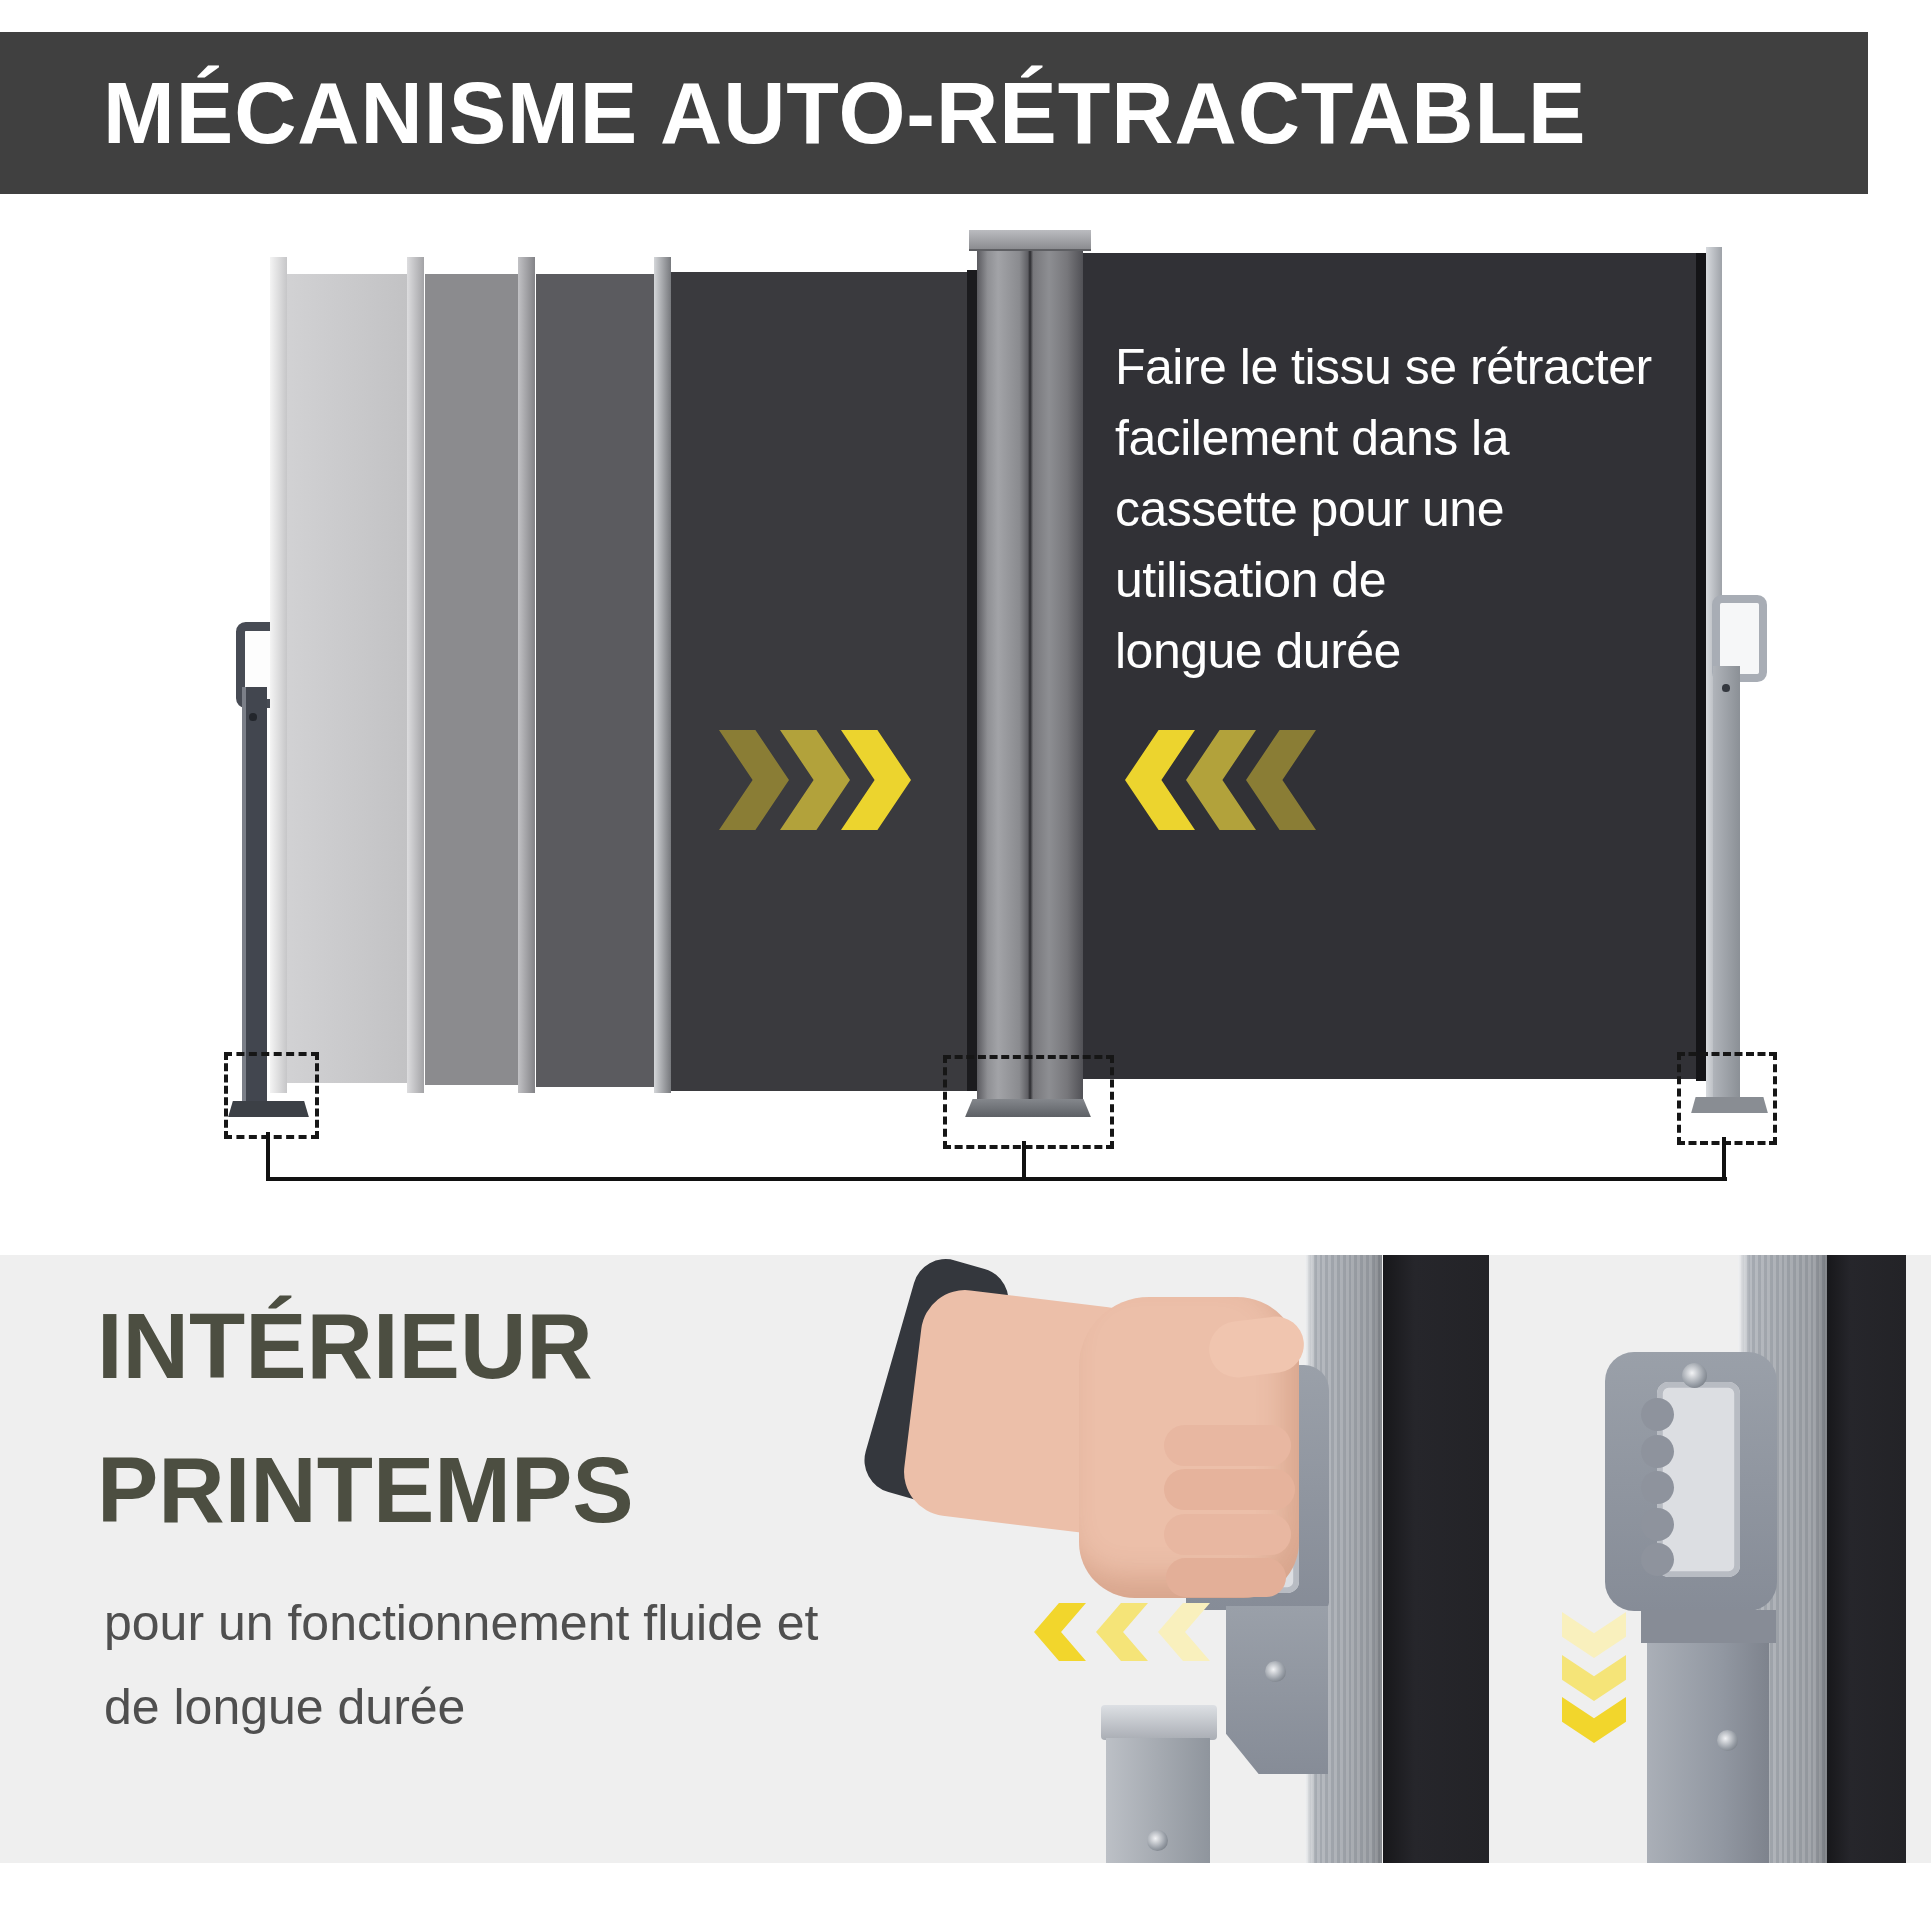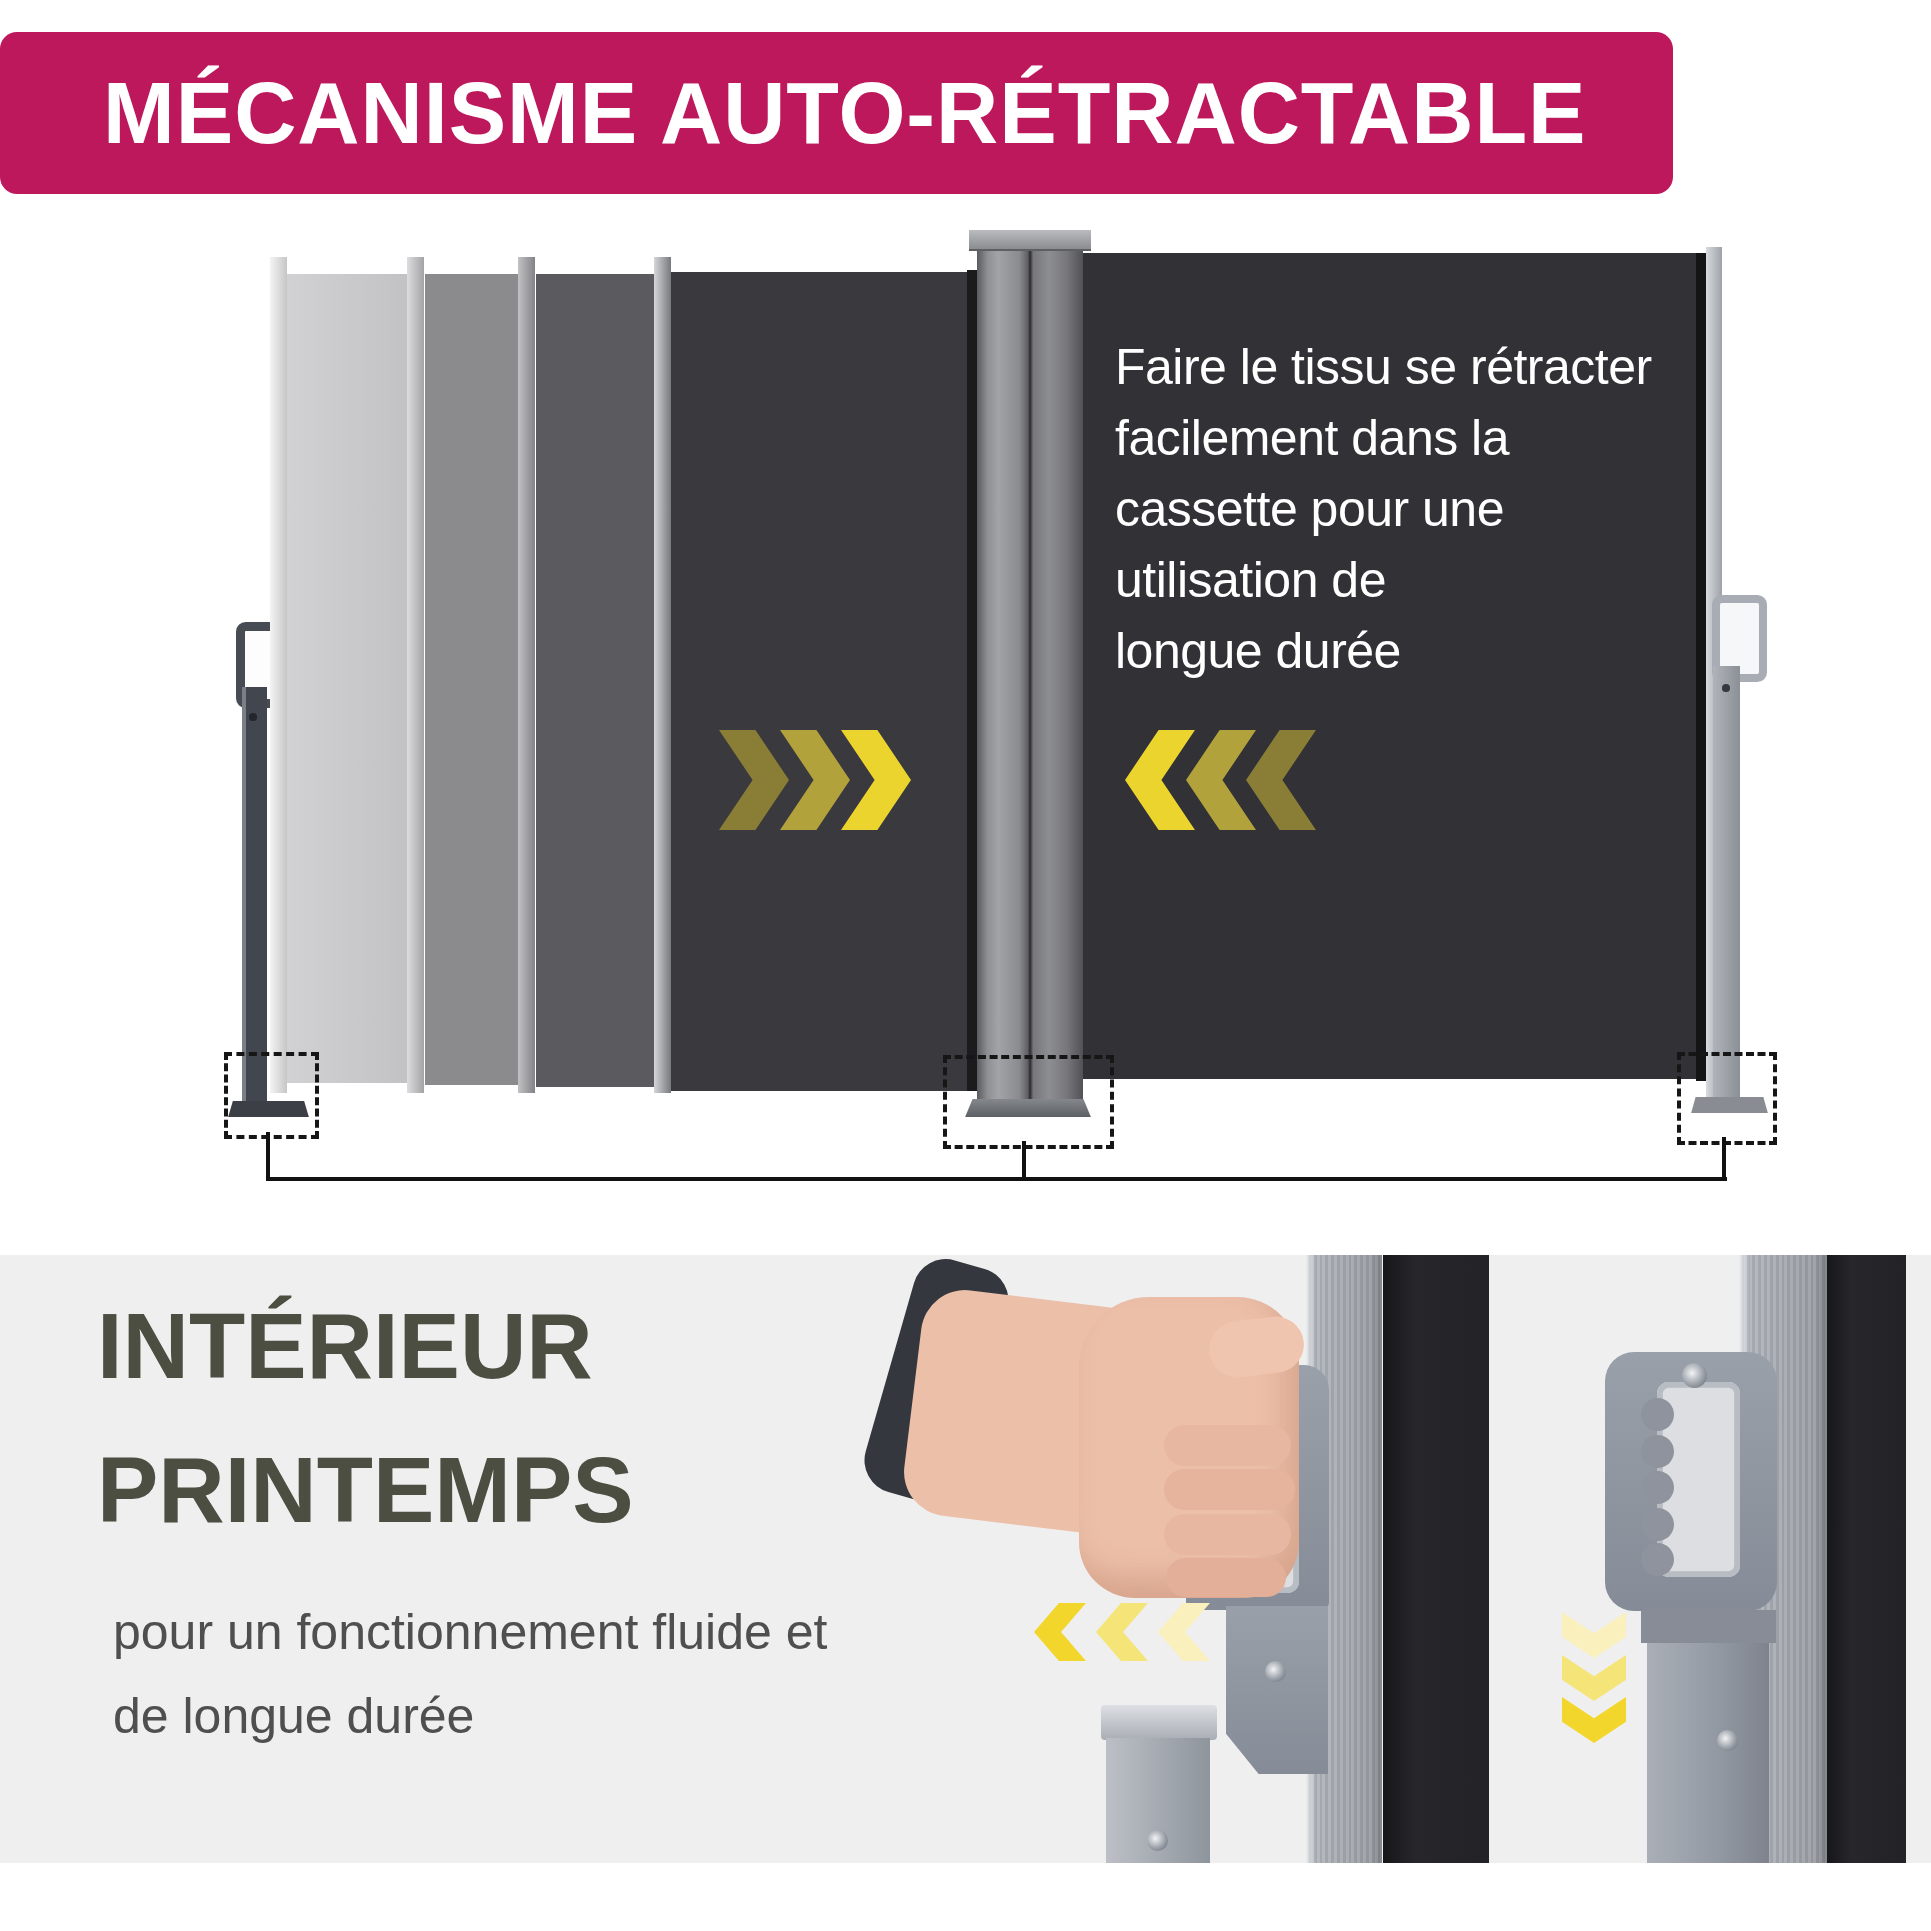--- a/index.html
+++ b/index.html
@@ -1,21 +1,21 @@
 <!DOCTYPE html>
 <html><head>
 <meta charset="utf-8">
 <style>
   html,body{margin:0;padding:0;background:#fff;}
   .page{position:relative;width:1931px;height:1931px;background:#ffffff;overflow:hidden;
         font-family:"Liberation Sans","DejaVu Sans",sans-serif;}
   .abs{position:absolute;}
 
   
-  .banner{position:absolute;left:0;top:32px;width:1673px;height:162px;background:#be185d;border-radius:17px;}
+  .banner{position:absolute;left:0;top:32px;width:1868px;height:162px;background:#404040;}
   .banner h1{margin:0;padding-left:104px;line-height:162px;font-size:87px;font-weight:800;
              letter-spacing:1px;color:#ffffff;white-space:nowrap;transform:scaleX(.99);transform-origin:left center;}
 
   
   .panel{position:absolute;top:274px;}
   .p1{left:283px;width:126px;height:809px;background:linear-gradient(90deg,#d2d2d4,#c2c2c4);}
   .p2{left:425px;width:104px;height:811px;background:#8b8b8e;}
   .p3{left:536px;width:120px;height:813px;background:#5b5b5f;}
   .p4{left:671px;top:272px;width:310px;height:819px;background:#3a3a3e;}
   .p5{left:1081px;top:253px;width:618px;height:826px;background:#313136;}
@@ -67,21 +67,21 @@
   .dash-box{position:absolute;border:4.8px dashed #161616;background:transparent;}
   .dbl{left:224px;top:1052px;width:87px;height:79px;}
   .dbc{left:943px;top:1055px;width:163px;height:86px;}
   .dbr{left:1677px;top:1052px;width:92px;height:85px;}
   .cline{position:absolute;background:#111;}
 
   
   .bottom{position:absolute;left:0;top:1255px;width:1931px;height:608px;background:#efefef;overflow:hidden;padding-left:48px;}
   .head{position:absolute;left:97px;margin:0;font-size:92px;font-weight:800;color:#4c4e41;letter-spacing:0;}
   .h1{top:39px;} .h2{top:183px;}
-  .sub{position:absolute;left:97px;top:319px;margin:16px;font-size:50px;line-height:84px;font-weight:300;
+  .sub{position:absolute;left:97px;top:319px;margin:7px;font-size:50px;line-height:84px;font-weight:300;
        color:#4f4f4f;white-space:pre-line;}
 
   
   .alu{background:
        linear-gradient(90deg,rgba(255,255,255,.8) 0,rgba(255,255,255,0) 14%,rgba(0,0,0,.12) 86%,rgba(0,0,0,.28) 100%),
        repeating-linear-gradient(90deg,#b7bbc1 0 2.9px,#a5aab1 2.9px 5.8px);}
   .fabric{background:linear-gradient(90deg,#17171a,#26262b 30%,#232327);}
   .plastic{background:linear-gradient(180deg,#9aa0a9,#868c97);}
   .cutout{background:#dcdee2;border-radius:11.6px;box-shadow:inset 0 0 0 5.8px #b8bcc3;}
   .screw{position:absolute;border-radius:50%;background:radial-gradient(circle at 40% 40%,#f2f3f5,#9aa0a8 55%,#5d636c);}

